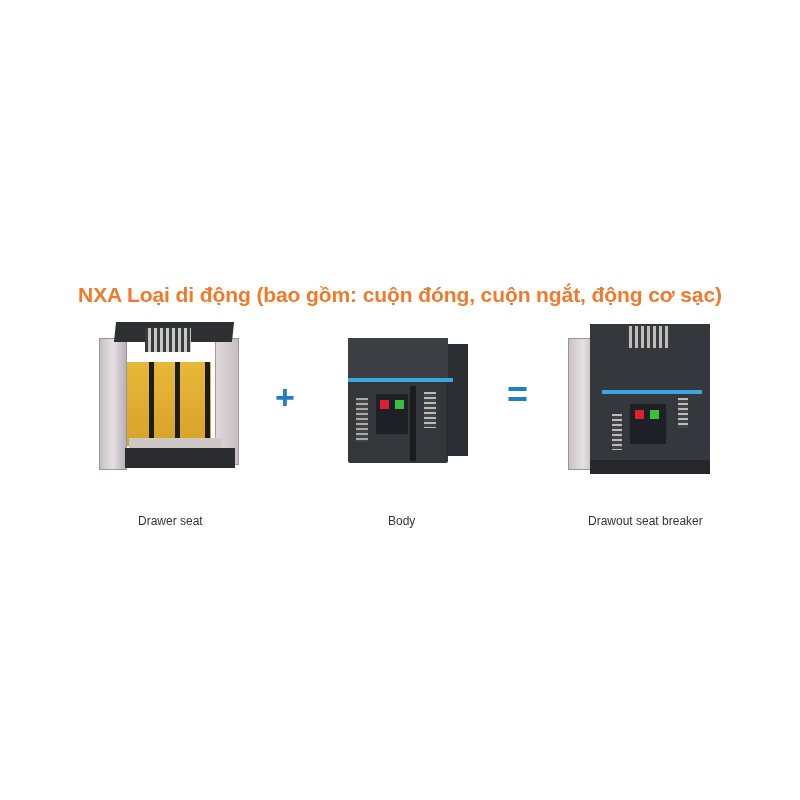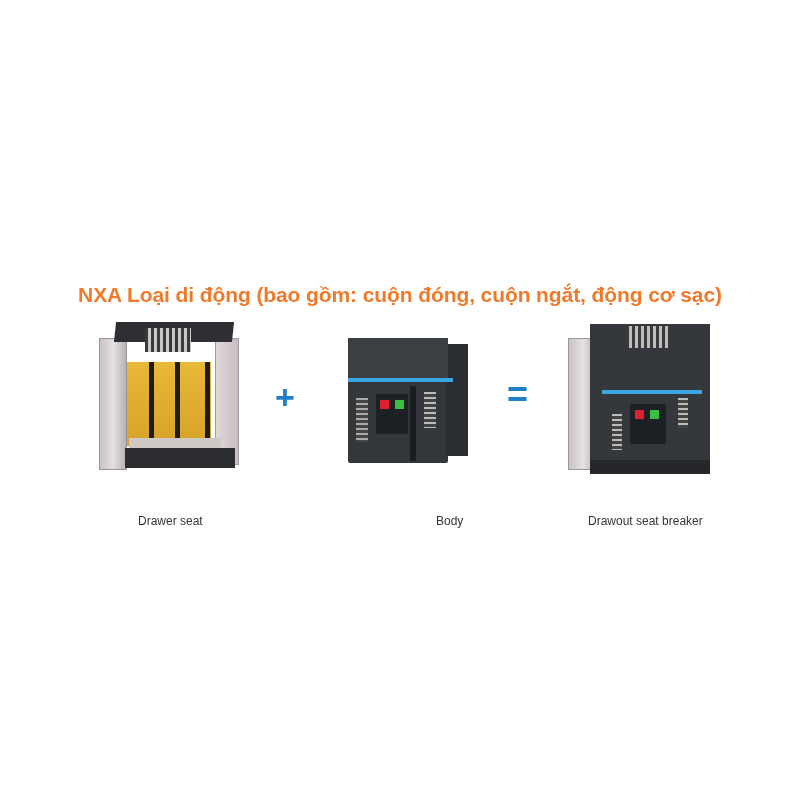--- a/index.html
+++ b/index.html
@@ -3,21 +3,21 @@
 <meta charset="utf-8">
 <style>
   html,body{margin:0;padding:0;background:#ffffff;}
   body{width:800px;height:800px;position:relative;overflow:hidden;font-family:"Liberation Sans",sans-serif;}
   .title{position:absolute;left:0;top:283px;width:800px;text-align:center;font-weight:bold;font-size:21px;color:#f07a2a;white-space:nowrap;letter-spacing:-0.1px;}
   .op{position:absolute;font-weight:bold;color:#1e7fc6;font-family:"Liberation Sans",sans-serif;}
   .plus{left:275px;top:378px;font-size:34px;}
   .equals{left:507px;top:374px;font-size:36px;}
   .caption{position:absolute;font-size:12px;color:#333;font-family:"Liberation Sans",sans-serif;white-space:nowrap;}
   .cap1{left:138px;top:514px;}
-  .cap2{left:388px;top:514px;margin-left:48px;}
+  .cap2{left:388px;top:514px;}
   .cap3{left:588px;top:514px;}
 
   
   .fig{position:absolute;}
   
   .seat{left:95px;top:318px;width:150px;height:160px;}
   .seat .frameL{position:absolute;left:4px;top:20px;width:26px;height:130px;background:linear-gradient(90deg,#c8c2c8,#e6e0e2,#b6b0b8);border:1px solid #9a949a;}
   .seat .frameR{position:absolute;right:6px;top:20px;width:22px;height:125px;background:linear-gradient(90deg,#e0d8d8,#c6bec4);border:1px solid #a09aa0;}
   .seat .top{position:absolute;left:20px;top:4px;width:118px;height:20px;background:#2d2f33;transform:skewX(-6deg);}
   .seat .conn{position:absolute;left:50px;top:10px;width:46px;height:24px;background:repeating-linear-gradient(90deg,#3a3a3a 0 3px,#c8c8c8 3px 6px);}

